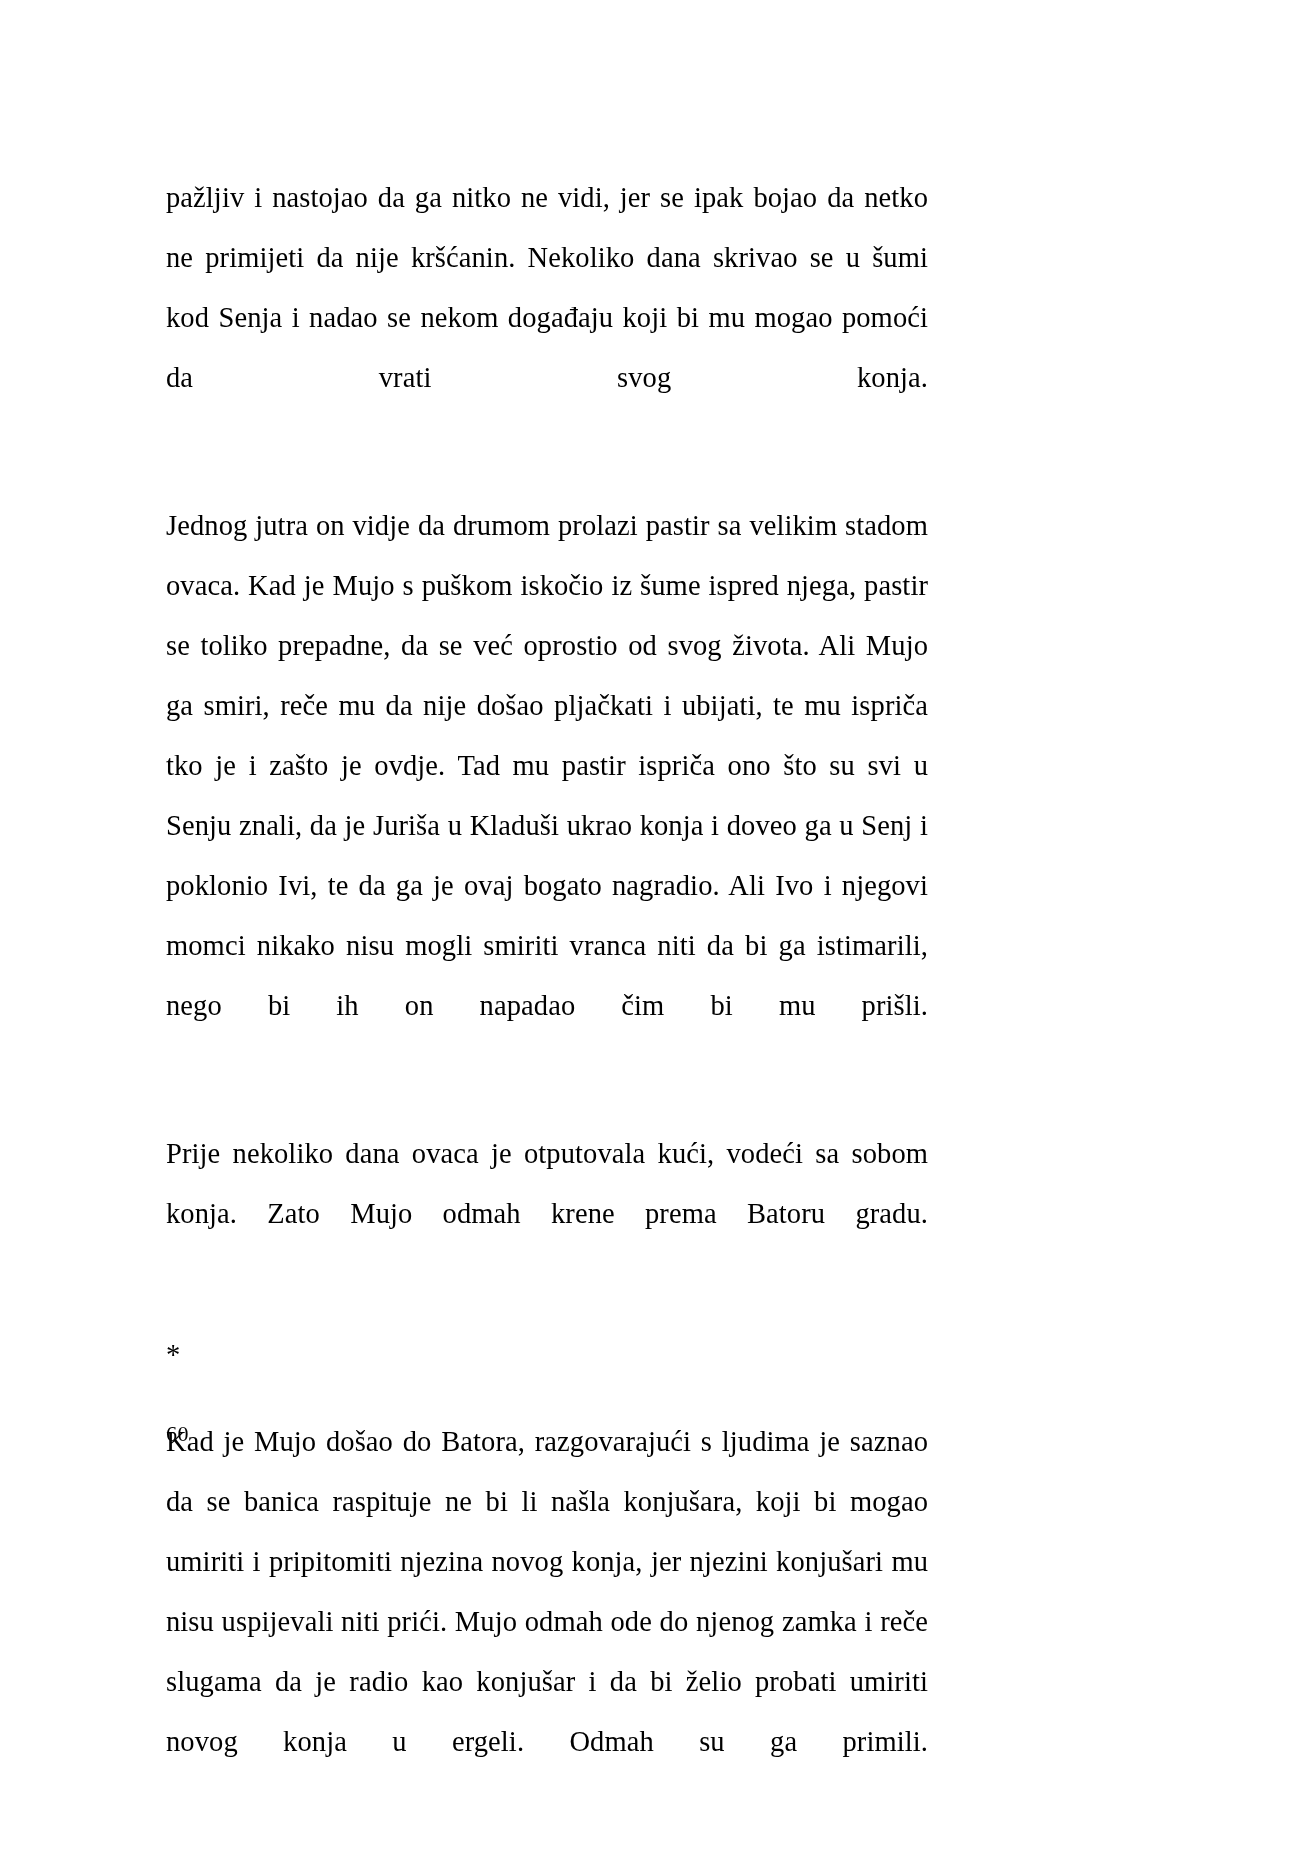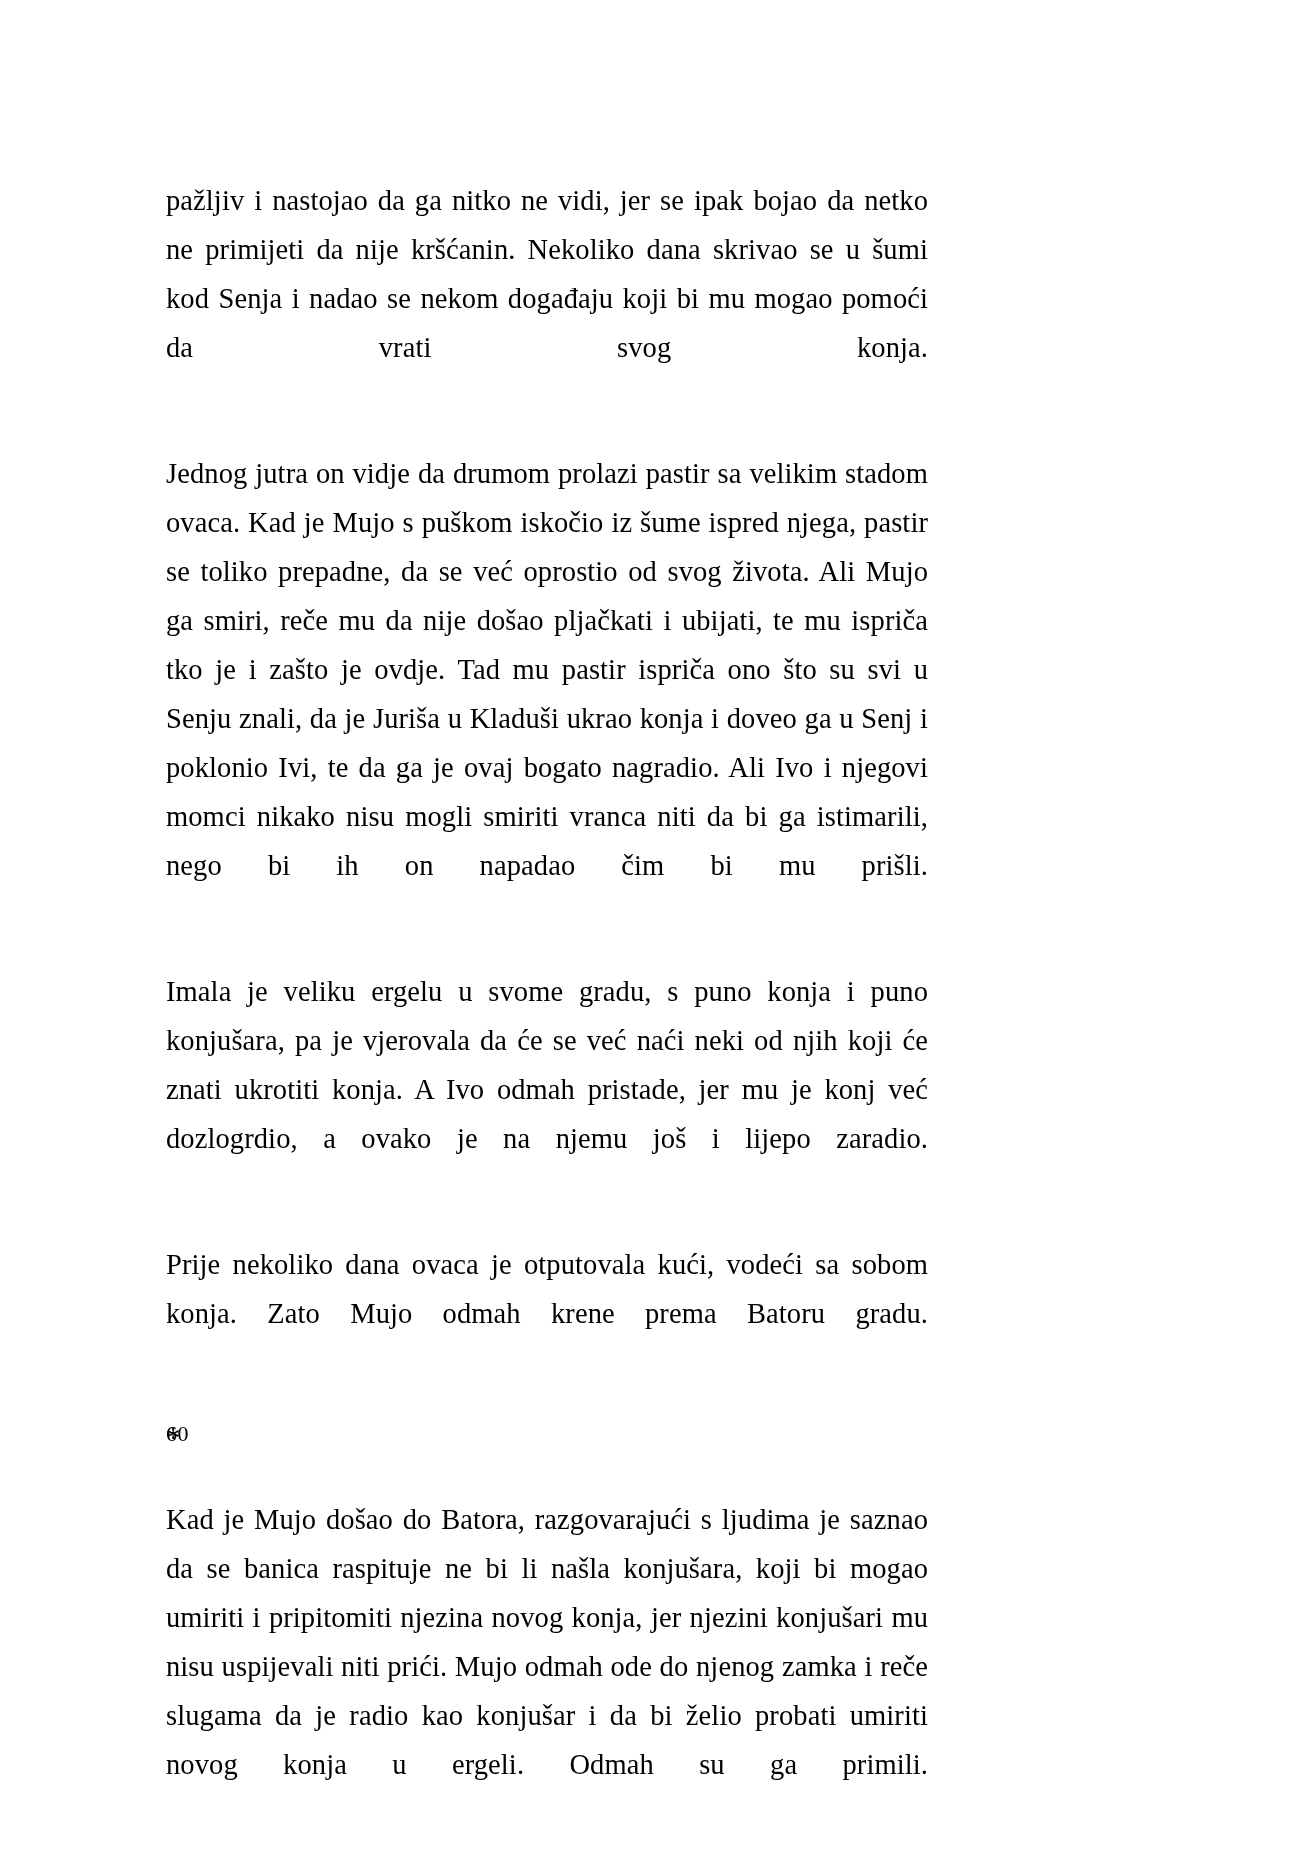--- a/index.html
+++ b/index.html
@@ -20,23 +20,23 @@
     box-sizing: border-box;
     overflow: hidden;
   }
   .text-column {
     position: absolute;
     left: 166px;
     top: 160px;
     width: 762px;
   }
   .para {
-    margin: 16px 0 28px 0;
+    margin: 8px 0 28px 0;
     font-size: 28.5px;
-    line-height: 49px;
+    line-height: 60px;
     text-align: justify;
     text-justify: inter-word;
     letter-spacing: 0.1px;
     word-spacing: 0.2px;
     -webkit-hyphens: none;
     hyphens: none;
     font-family: Liberation Serif, serif;
   }
   .para:last-of-type {
     margin-bottom: 0;
@@ -66,21 +66,20 @@
 </style>
 </head>
 <body>
 
 <div class="page">
 
   <div class="text-column">
 
     <p class="para">pažljiv i nastojao da ga nitko ne vidi, jer se ipak bojao da netko ne primijeti da nije kršćanin. Nekoliko dana skrivao se u šumi kod Senja i nadao se nekom događaju koji bi mu mogao pomoći da vrati svog konja.</p>
     <p class="para">Jednog jutra on vidje da drumom prolazi pastir sa velikim stadom ovaca. Kad je Mujo s puškom iskočio iz šume ispred njega, pastir se toliko prepadne, da se već oprostio od svog života. Ali Mujo ga smiri, reče mu da nije došao pljačkati i ubijati, te mu ispriča tko je i zašto je ovdje. Tad mu pastir ispriča ono što su svi u Senju znali, da je Juriša u Kladuši ukrao konja i doveo ga u Senj i poklonio Ivi, te da ga je ovaj bogato nagradio. Ali Ivo i njegovi momci nikako nisu mogli smiriti vranca niti da bi ga istimarili, nego bi ih on napadao čim bi mu prišli.</p>
-    <p class="para">Imala je veliku ergelu u svome gradu, s puno konja i puno konjušara, pa je vjerovala da će se već naći neki od njih koji će znati ukrotiti konja. A Ivo odmah pristade, jer mu je konj već dozlogrdio, a ovako je na njemu još i lijepo zaradio.</p>
     <p class="para">Prije nekoliko dana ovaca je otputovala kući, vodeći sa sobom konja. Zato Mujo odmah krene prema Batoru gradu.</p>
 
     <div class="separator">*</div>
 
     <p class="para">Kad je Mujo došao do Batora, razgovarajući s ljudima je saznao da se banica raspituje ne bi li našla konjušara, koji bi mogao umiriti i pripitomiti njezina novog konja, jer njezini konjušari mu nisu uspijevali niti prići. Mujo odmah ode do njenog zamka i reče slugama da je radio kao konjušar i da bi želio probati umiriti novog konja u ergeli. Odmah su ga primili.</p>
 
   </div>
 
   <div class="page-number">60</div>
 

